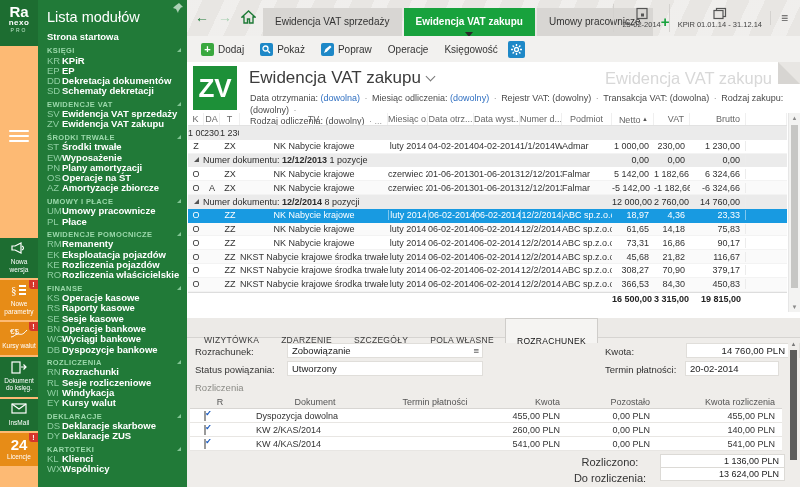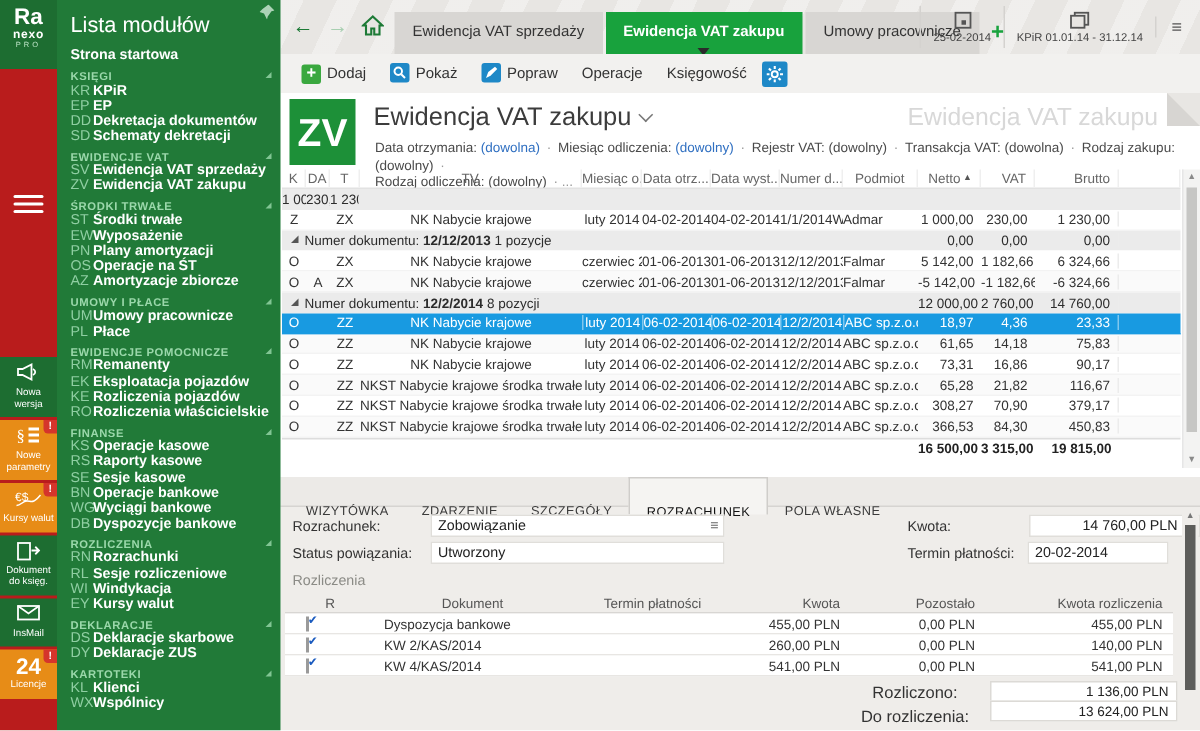--- a/index.html
+++ b/index.html
@@ -1,21 +1,21 @@
 <!DOCTYPE html>
 <html><head>
 <meta charset="utf-8">
 <style>
   *{margin:0;padding:0;box-sizing:border-box}
   html,body{width:800px;height:487px;overflow:hidden}
   body{font-family:"Liberation Sans",sans-serif;background:#fff;position:relative;font-size:10px;color:#333}
   #app{position:absolute;inset:0;width:800px;height:487px;overflow:hidden}
 
   
-  .rail{position:absolute;left:0;top:0;width:38px;height:487px;background:#b91c1c;z-index:5}
+  .rail{position:absolute;left:0;top:0;width:38px;height:487px;background:#fdba74;z-index:5}
   .logo{width:38px;height:46px;background:#1d6d31;color:#fff;text-align:center;padding-top:4px;cursor:default}
   .logo .l1{font-size:15px;font-weight:bold;line-height:15px}
   .logo .l2{font-size:8px;font-weight:bold;line-height:8px;letter-spacing:.5px}
   .logo .l3{font-size:5px;line-height:7px;letter-spacing:2px;color:#bfe6c9}
   .hamb{margin:84px auto 0;width:20px;cursor:pointer}
   .hamb i{display:block;height:2px;background:#fff;margin:3px 0;border-radius:1px}
   .railstack{position:absolute;left:0;top:238px;width:38px}
   .railitem{position:relative;width:38px;text-align:center;color:#fff;padding:4px 1px 5px;margin-bottom:2px;cursor:pointer}
   .railitem.green{background:#1d6d31}
   .railitem.orange{background:#e78c17}
@@ -468,21 +468,21 @@
         <div class="trow drow alt">
           <div class="c ctr">O</div>
           <div class="c ctr"></div>
           <div class="c ctr">ZZ</div>
           <div class="c ctr">NKST Nabycie krajowe środka trwałego</div>
           <div class="c ctr vline">luty 2014</div>
           <div class="c ctr vline">06-02-2014</div>
           <div class="c ctr vline">06-02-2014</div>
           <div class="c ctr vline">12/2/2014</div>
           <div class="c  vline">ABC sp.z.o.o.</div>
-          <div class="c num">65,28</div>
+          <div class="c num">45,68</div>
           <div class="c num">21,82</div>
           <div class="c num brut">116,67</div>
           <div class="c"></div>
         </div>
         <div class="trow drow">
           <div class="c ctr">O</div>
           <div class="c ctr"></div>
           <div class="c ctr">ZZ</div>
           <div class="c ctr">NKST Nabycie krajowe środka trwałego</div>
           <div class="c ctr vline">luty 2014</div>
@@ -531,22 +531,22 @@
       <div class="thumb"></div>
       <div class="sarr dn">▼</div>
     </div>
   </div>
 
   <div class="details">
     <div class="dtabs" id="dtabs">
         <div class="dtab">WIZYTÓWKA</div>
         <div class="dtab">ZDARZENIE</div>
         <div class="dtab">SZCZEGÓŁY</div>
+        <div class="dtab">POLA WŁASNE</div>
         <div class="dtab active">ROZRACHUNEK</div>
-        <div class="dtab">POLA WŁASNE</div>
       </div>
 
     <div class="flabel" style="left:8px;top:28px">Rozrachunek:</div>
     <div class="fld" style="left:100px;top:25px;width:196px"><span>Zobowiązanie</span><span class="dd">≡</span></div>
     <div class="flabel" style="left:8px;top:46px">Status powiązania:</div>
     <div class="fld" style="left:100px;top:43px;width:196px"><span>Utworzony</span></div>
 
     <div class="flabel" style="left:418px;top:28px">Kwota:</div>
     <div class="fld rt" style="left:499px;top:25px;width:114px"><span>14 760,00 PLN</span><span class="dd">≡</span></div>
     <div class="flabel" style="left:418px;top:46px">Termin płatności:</div>
@@ -557,21 +557,21 @@
         <div class="rrow rhead">
           <div class="c ctr">R</div>
           <div class="c ctr">Dokument</div>
           <div class="c ctr">Termin płatności</div>
           <div class="c num">Kwota</div>
           <div class="c num">Pozostało</div>
           <div class="c num">Kwota rozliczenia</div>
         </div>
         <div class="rrow">
           <div class="c"><span class="cbx"></span></div>
-          <div class="c" style="padding-left: 6px;">Dyspozycja bankowe</div>
+          <div class="c" style="padding-left: 6px;">Dyspozycja dowolna</div>
           <div class="c ctr"></div>
           <div class="c num">455,00 PLN</div>
           <div class="c num">0,00 PLN</div>
           <div class="c num">455,00 PLN</div>
         </div>
         <div class="rrow">
           <div class="c"><span class="cbx"></span></div>
           <div class="c" style="padding-left: 6px;">KW 2/KAS/2014</div>
           <div class="c ctr"></div>
           <div class="c num">260,00 PLN</div>

